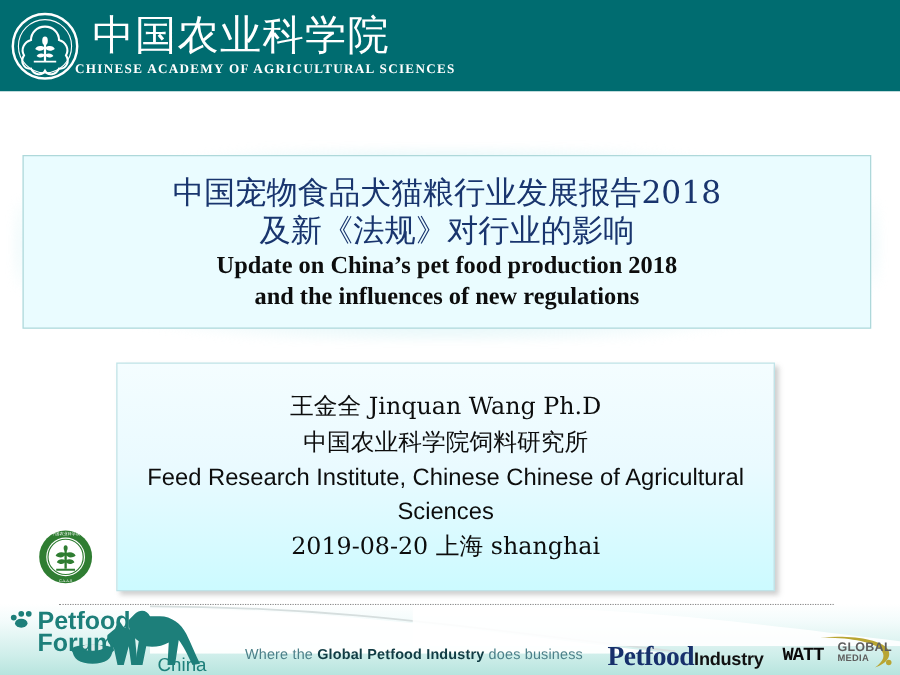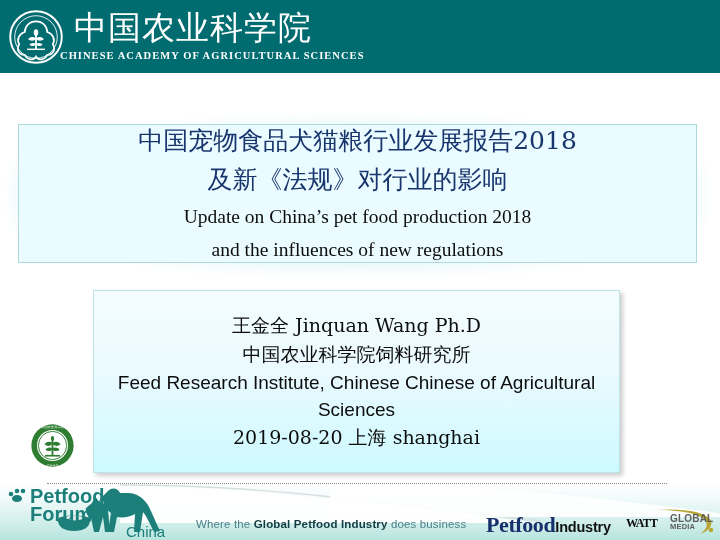--- a/index.html
+++ b/index.html
@@ -60,37 +60,38 @@
   .title-panel {
     position: absolute;
     left: 0; top: 0;
     width: 100%; height: 100%;
     box-sizing: border-box;
     background: #eafcff;
     border: 1px solid #aed8da;
     display: flex;
     flex-direction: column;
     align-items: center;
-    justify-content: space-between;
+    justify-content: center;
   }
   .title-cn {
     color: #19356e;
     font-family: "DejaVu Serif", "Liberation Serif", serif;
     font-size: 25px;
     line-height: 31px;
     text-align: center;
     white-space: nowrap;
   }
   .title-en {
     color: #0d0d0d;
     font-family: "Liberation Serif", serif;
     font-size: 19.5px;
     line-height: 25px;
     text-align: center;
     white-space: nowrap;
+    font-weight: bold;
   }
 
   
   .author-panel-wrap {
     position: absolute;
     left: 93px; top: 290px;
     width: 527px; height: 183px;
   }
   .author-panel-shadow {
     position: absolute;
@@ -190,23 +191,23 @@
     letter-spacing: -0.2px;
   }
   .watt-logo {
     position: absolute;
     left: 626px; top: 508px;
     width: 88px; height: 28px;
   }
   .watt-word {
     position: absolute;
     left: 0; top: 8px;
-    font-family: Liberation Serif, serif;
-    font-weight: bold;
-    font-size: 12px;
+    font-family: Liberation Mono, monospace;
+    font-weight: bold;
+    font-size: 15px;
     color: #0a0a0a;
     letter-spacing: -0.8px;
   }
   .watt-global {
     position: absolute;
     left: 44px; top: 7px;
     font-family: "Liberation Sans", sans-serif;
     font-weight: bold;
     font-size: 10px;
     color: #5e5e5e;

